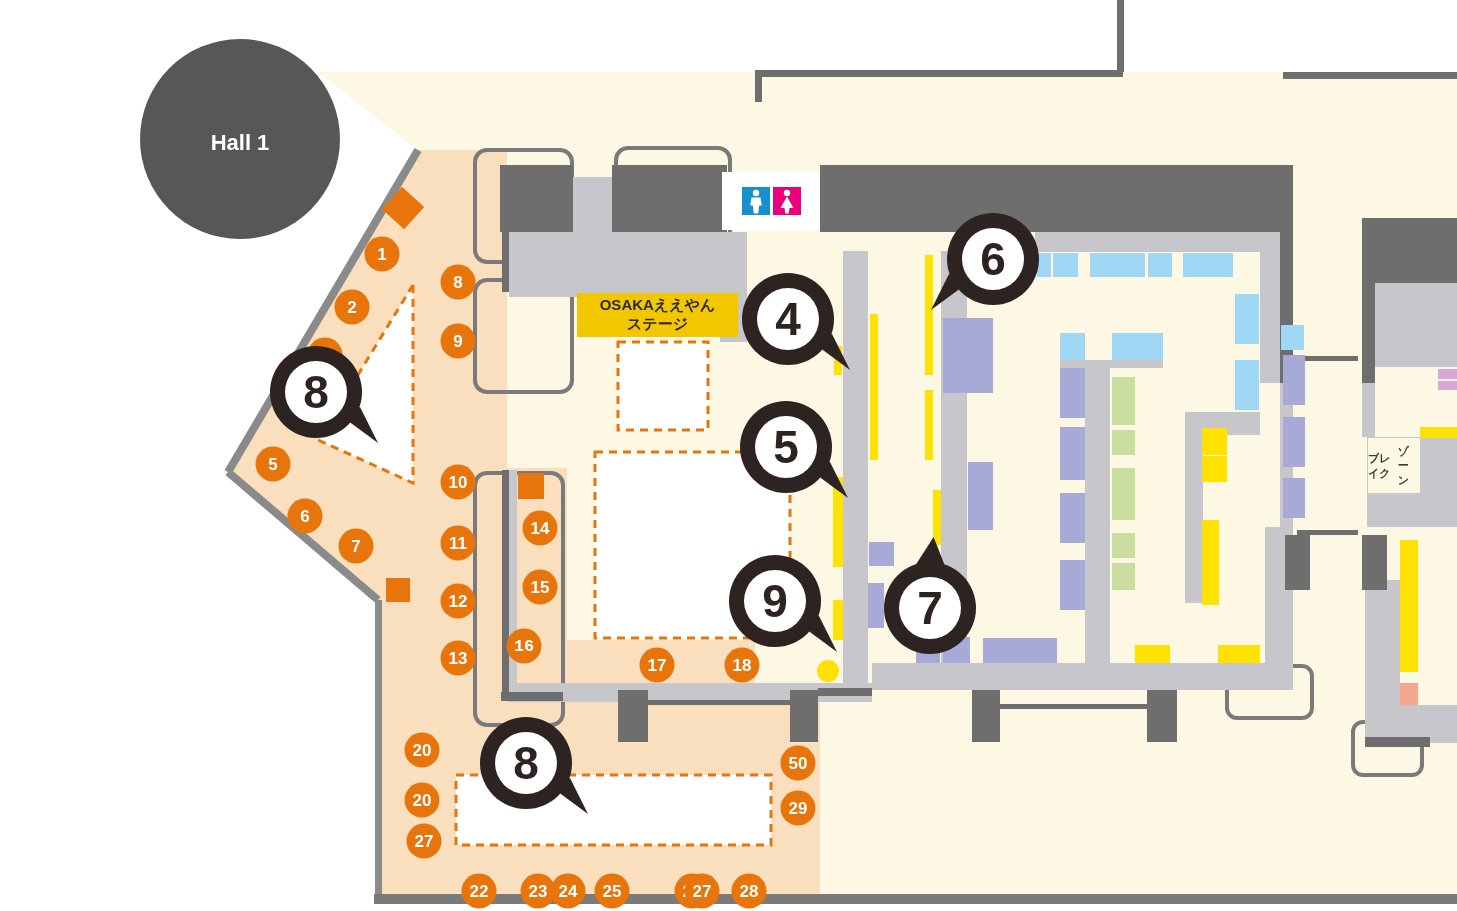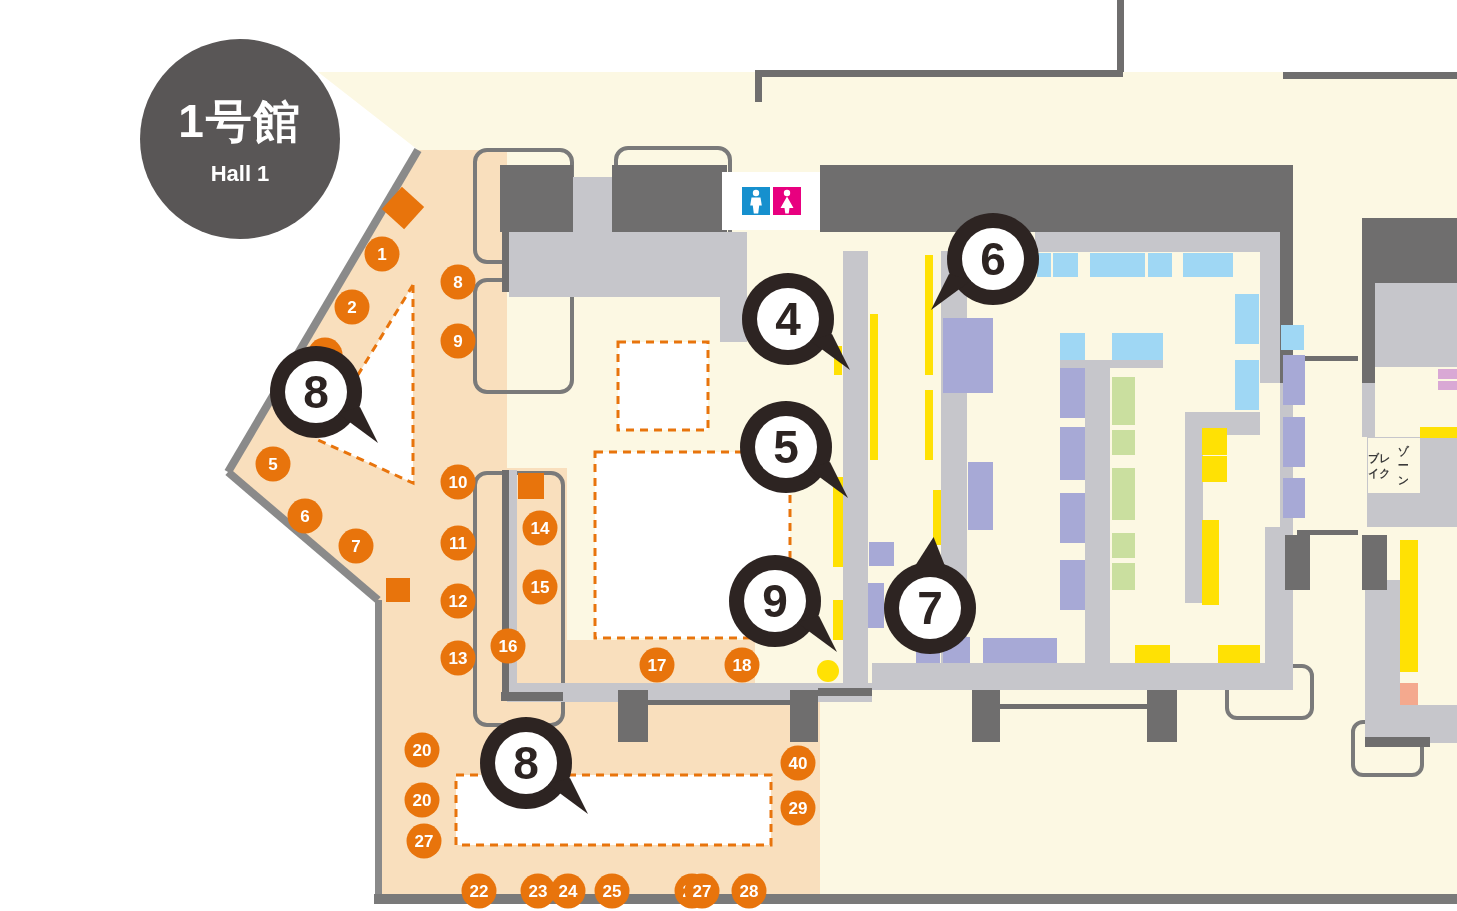--- a/index.html
+++ b/index.html
@@ -173,20 +173,24 @@
         <rect x="518" y="473" width="26" height="26" fill="#E8740C"></rect>
         <rect x="388" y="193" width="30" height="30" transform="rotate(42 403 208)" fill="#E8740C"></rect>
       </g>
 
     <polygon class="dash" points="413,285 413,483 318,440"></polygon>
     <rect class="dash" x="618" y="342" width="90" height="88"></rect>
     <rect class="dash" x="595" y="452" width="195" height="186"></rect>
     <rect class="dash" x="456" y="775" width="315" height="70"></rect>
   </svg>
 
+  <div class="stage-label">
+    <span>OSAKAええやん</span>
+    <span>ステージ</span>
+  </div>
 
   <div class="toilet">
     <div class="ticon" id="male-box" style="background: rgb(22, 144, 206);">
       <svg width="28" height="28" viewBox="0 0 28 28">
         <circle cx="14" cy="6" r="3.2" fill="#fff"></circle>
         <path d="M9.5,10.5 h9 l1.3,8 h-2.6 l-1,8 h-4.4 l-1,-8 h-2.6 z" fill="#fff"></path>
       </svg>
     </div>
     <div class="ticon" id="female-box" style="background: rgb(232, 0, 127);">
       <svg width="28" height="28" viewBox="0 0 28 28">
@@ -211,35 +215,35 @@
       <div class="marker" style="left: 305px; top: 516px;">6</div>
       <div class="marker" style="left: 356px; top: 546px;">7</div>
       <div class="marker" style="left: 458px; top: 282px;">8</div>
       <div class="marker" style="left: 458px; top: 341px;">9</div>
       <div class="marker" style="left: 458px; top: 482px;">10</div>
       <div class="marker" style="left: 458px; top: 543px;">11</div>
       <div class="marker" style="left: 458px; top: 601px;">12</div>
       <div class="marker" style="left: 458px; top: 658px;">13</div>
       <div class="marker" style="left: 540px; top: 528px;">14</div>
       <div class="marker" style="left: 540px; top: 587px;">15</div>
-      <div class="marker" style="left: 508px; top: 646px;">16</div>
+      <div class="marker" style="left: 524px; top: 646px; font-family: Liberation Mono, monospace;">16</div>
       <div class="marker" style="left: 657px; top: 665px; text-align: center;">17</div>
       <div class="marker" style="left: 714px; top: 665px; margin-left: 28px;">18</div>
       <div class="marker" style="left: 422px; top: 750px;">20</div>
       <div class="marker" style="left: 422px; top: 800px;">20</div>
       <div class="marker" style="left: 424px; top: 841px;">27</div>
       <div class="marker" style="left: 479px; top: 891px;">22</div>
       <div class="marker" style="left: 538px; top: 891px;">23</div>
       <div class="marker" style="left: 568px; top: 891px;">24</div>
       <div class="marker" style="left: 612px; top: 891px;">25</div>
       <div class="marker" style="left: 657px; top: 891px; margin-left: 35px;">26</div>
       <div class="marker" style="left: 702px; top: 891px;">27</div>
       <div class="marker" style="left: 749px; top: 891px;">28</div>
       <div class="marker" style="left: 798px; top: 808px;">29</div>
-      <div class="marker" style="left: 798px; top: 763px;">40</div>
+      <div class="marker" style="left: 798px; top: 763px;">50</div>
     </div>
   <div id="bubbles-layer">
       <div class="bubble" style="left: 788px; top: 319px;">
         <div class="tail t-br"></div>
         <div class="inner">4</div>
       </div>
       <div class="bubble" style="left: 786px; top: 447px;">
         <div class="tail t-br"></div>
         <div class="inner">5</div>
       </div>
@@ -259,17 +263,16 @@
         <div class="tail t-br"></div>
         <div class="inner">8</div>
       </div>
       <div class="bubble" style="left: 775px; top: 601px;">
         <div class="tail t-br"></div>
         <div class="inner">9</div>
       </div>
     </div>
 
   <div class="badge">
-    <div class="t1">1号館</div>
     <div class="t2">Hall 1</div>
   </div>
 
 </div>
 
 </body></html>

